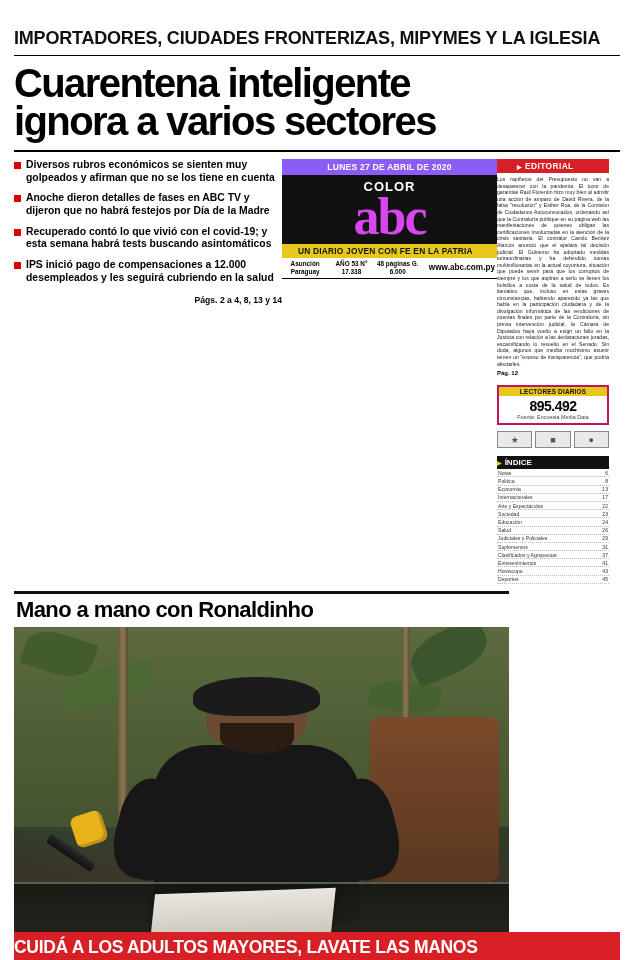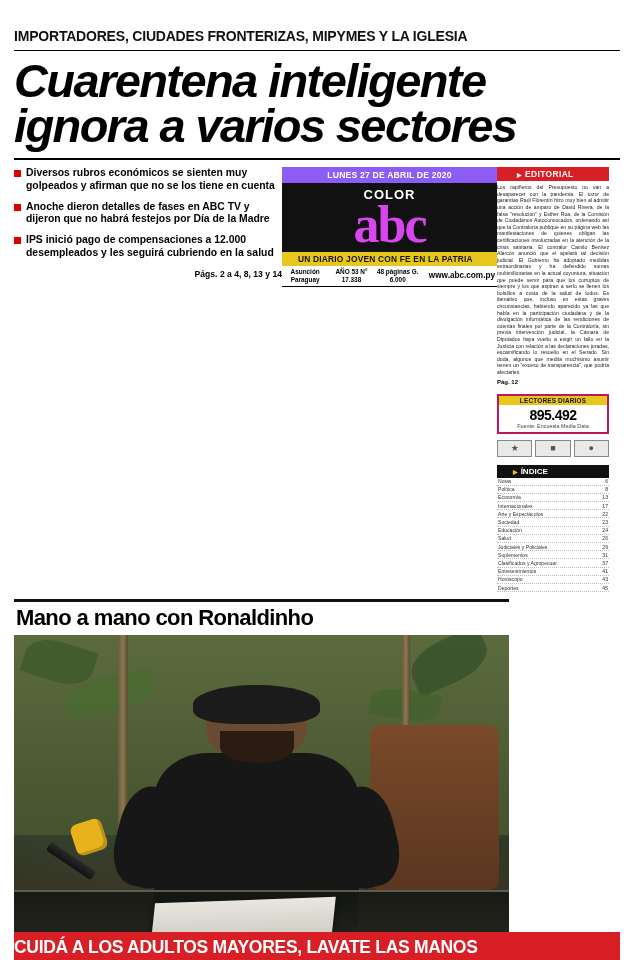--- a/index.html
+++ b/index.html
@@ -13,36 +13,35 @@
   .page {
     position: relative;
     width: 634px; height: 960px;
     background: #fff;
     padding: 0 14px;
   }
 
   
   .kicker {
     margin-top: 28px;
-    font-size: 14px;
+    font-size: 18px;
     font-weight: bold;
     letter-spacing: -0.2px;
     color: #111;
   }
   .rule-thin { height: 1px; background: #000; margin-top: 6px; }
 
   
   .headline {
     font-family: "Liberation Sans", sans-serif;
     font-weight: bold;
-    font-size: 47px;
+    font-size: 40px;
     line-height: 0.95;
     letter-spacing: -1.6px;
     margin-top: 8px;
-    font-style: italic;
   }
   .headline .l2 { display:block; }
 
   .rule-thick { height: 2px; background: #000; margin-top: 10px; }
 
   
   .topcols {
     display: flex;
     margin-top: 7px;
   }
@@ -141,21 +140,21 @@
   .badges { display:flex; gap:3px; margin-top:6px; }
   .badge-sq {
     flex:1; height: 17px; border:1px solid #888; background:#e9e9e9;
     display:flex; align-items:center; justify-content:center;
     font-size: 9px; color:#555;
   }
 
   
   .indice-head {
     background: #111; color: #fff; font-size: 8px; font-weight: bold;
-    padding: 2px 16px; margin-top: 8px;
+    padding: 2px 0; margin-top: 8px;
   }
   .indice-head::before { content: "\25B6"; font-size: 6px; margin-right: 3px; color:#e8c71c; }
   .idx-row {
     display: flex; justify-content: space-between;
     font-size: 5.1px; border-bottom: 1px dotted #bbb;
     padding: 0.6px 1px; color: #333;
   }
 
   
   .mainbar { height: 3px; background: #111; margin-top: 7px; }
@@ -264,20 +263,24 @@
   <div class="topcols">
 
     <div class="col-bullets">
       <div class="bullet">
         <span class="sq"></span>
         <span class="tx">Diversos rubros económicos se sienten muy golpeados y afirman que no se los tiene en cuenta</span>
       </div>
       <div class="bullet">
         <span class="sq"></span>
         <span class="tx">Anoche dieron detalles de fases en ABC TV y dijeron que no habrá festejos por Día de la Madre</span>
+      </div>
+      <div class="bullet">
+        <span class="sq"></span>
+        <span class="tx">Recuperado contó lo que vivió con el covid-19; y esta semana habrá tests buscando asintomáticos</span>
       </div>
       <div class="bullet">
         <span class="sq"></span>
         <span class="tx">IPS inició pago de compensaciones a 12.000 desempleados y les seguirá cubriendo en la salud</span>
       </div>
       <div class="pags">Págs. 2 a 4, 8, 13 y 14</div>
     </div>
 
     <div class="col-logo">
       <div class="dateband">LUNES 27 DE ABRIL DE 2020</div>

